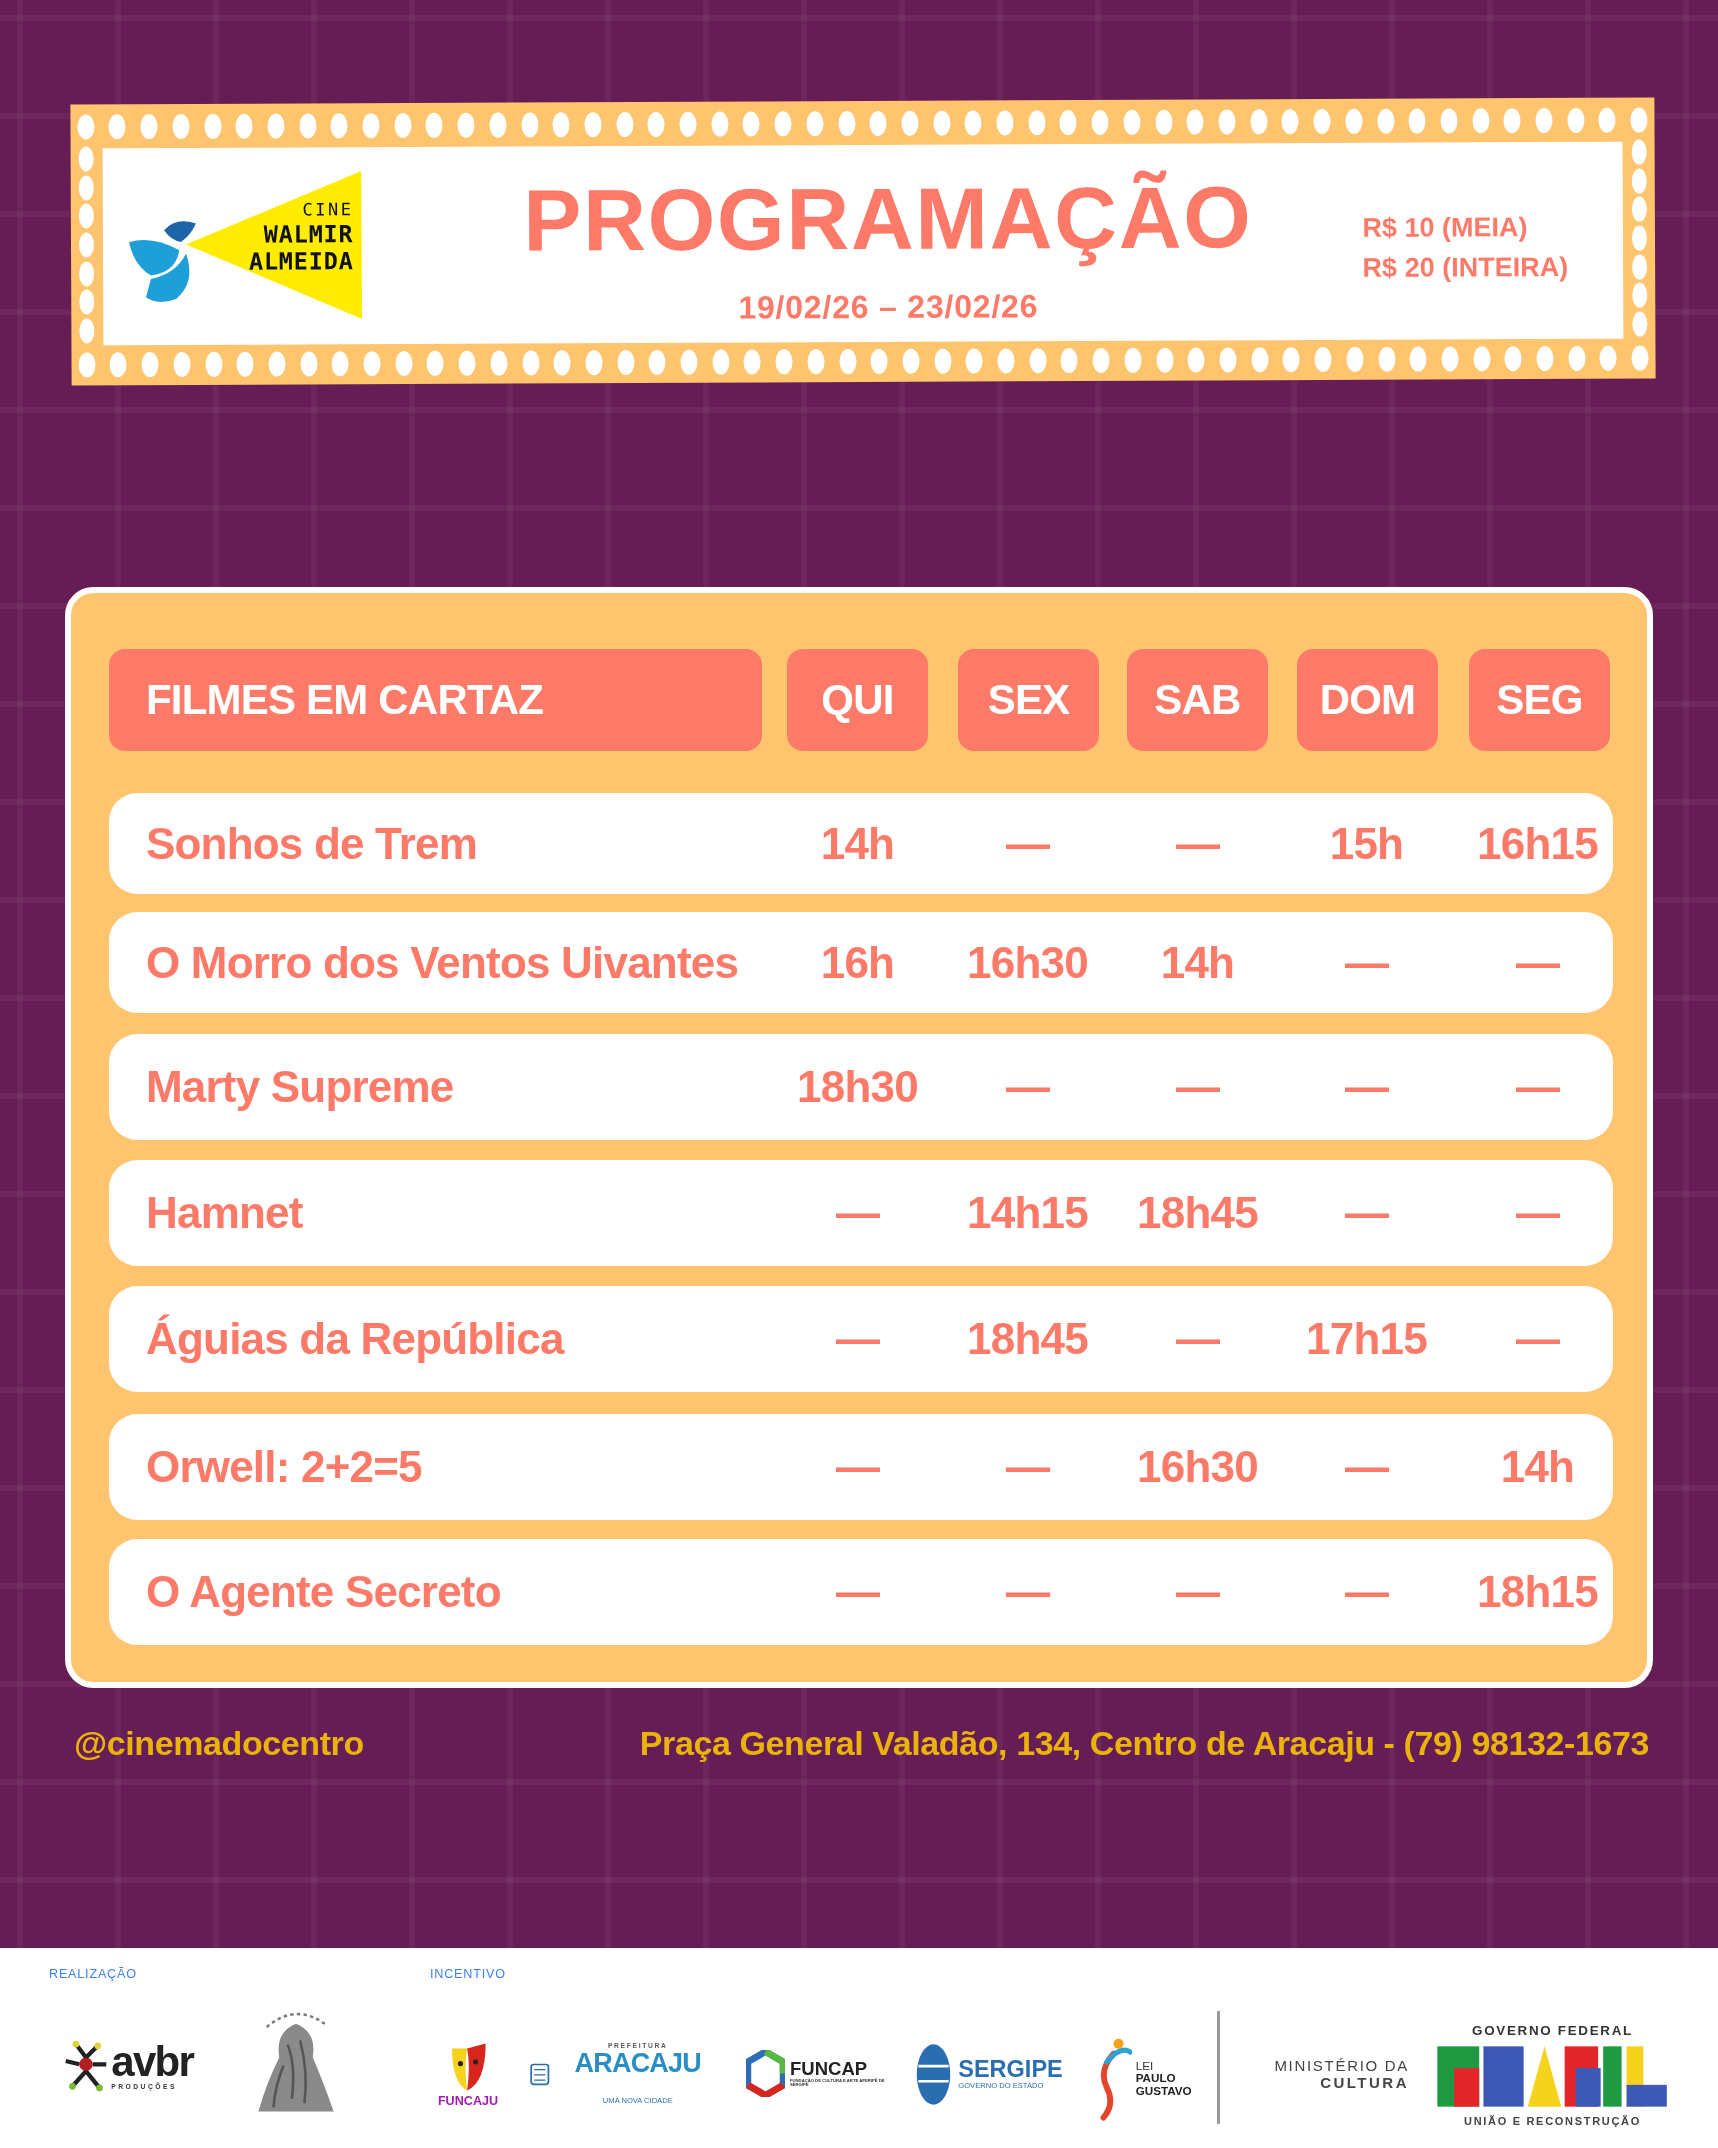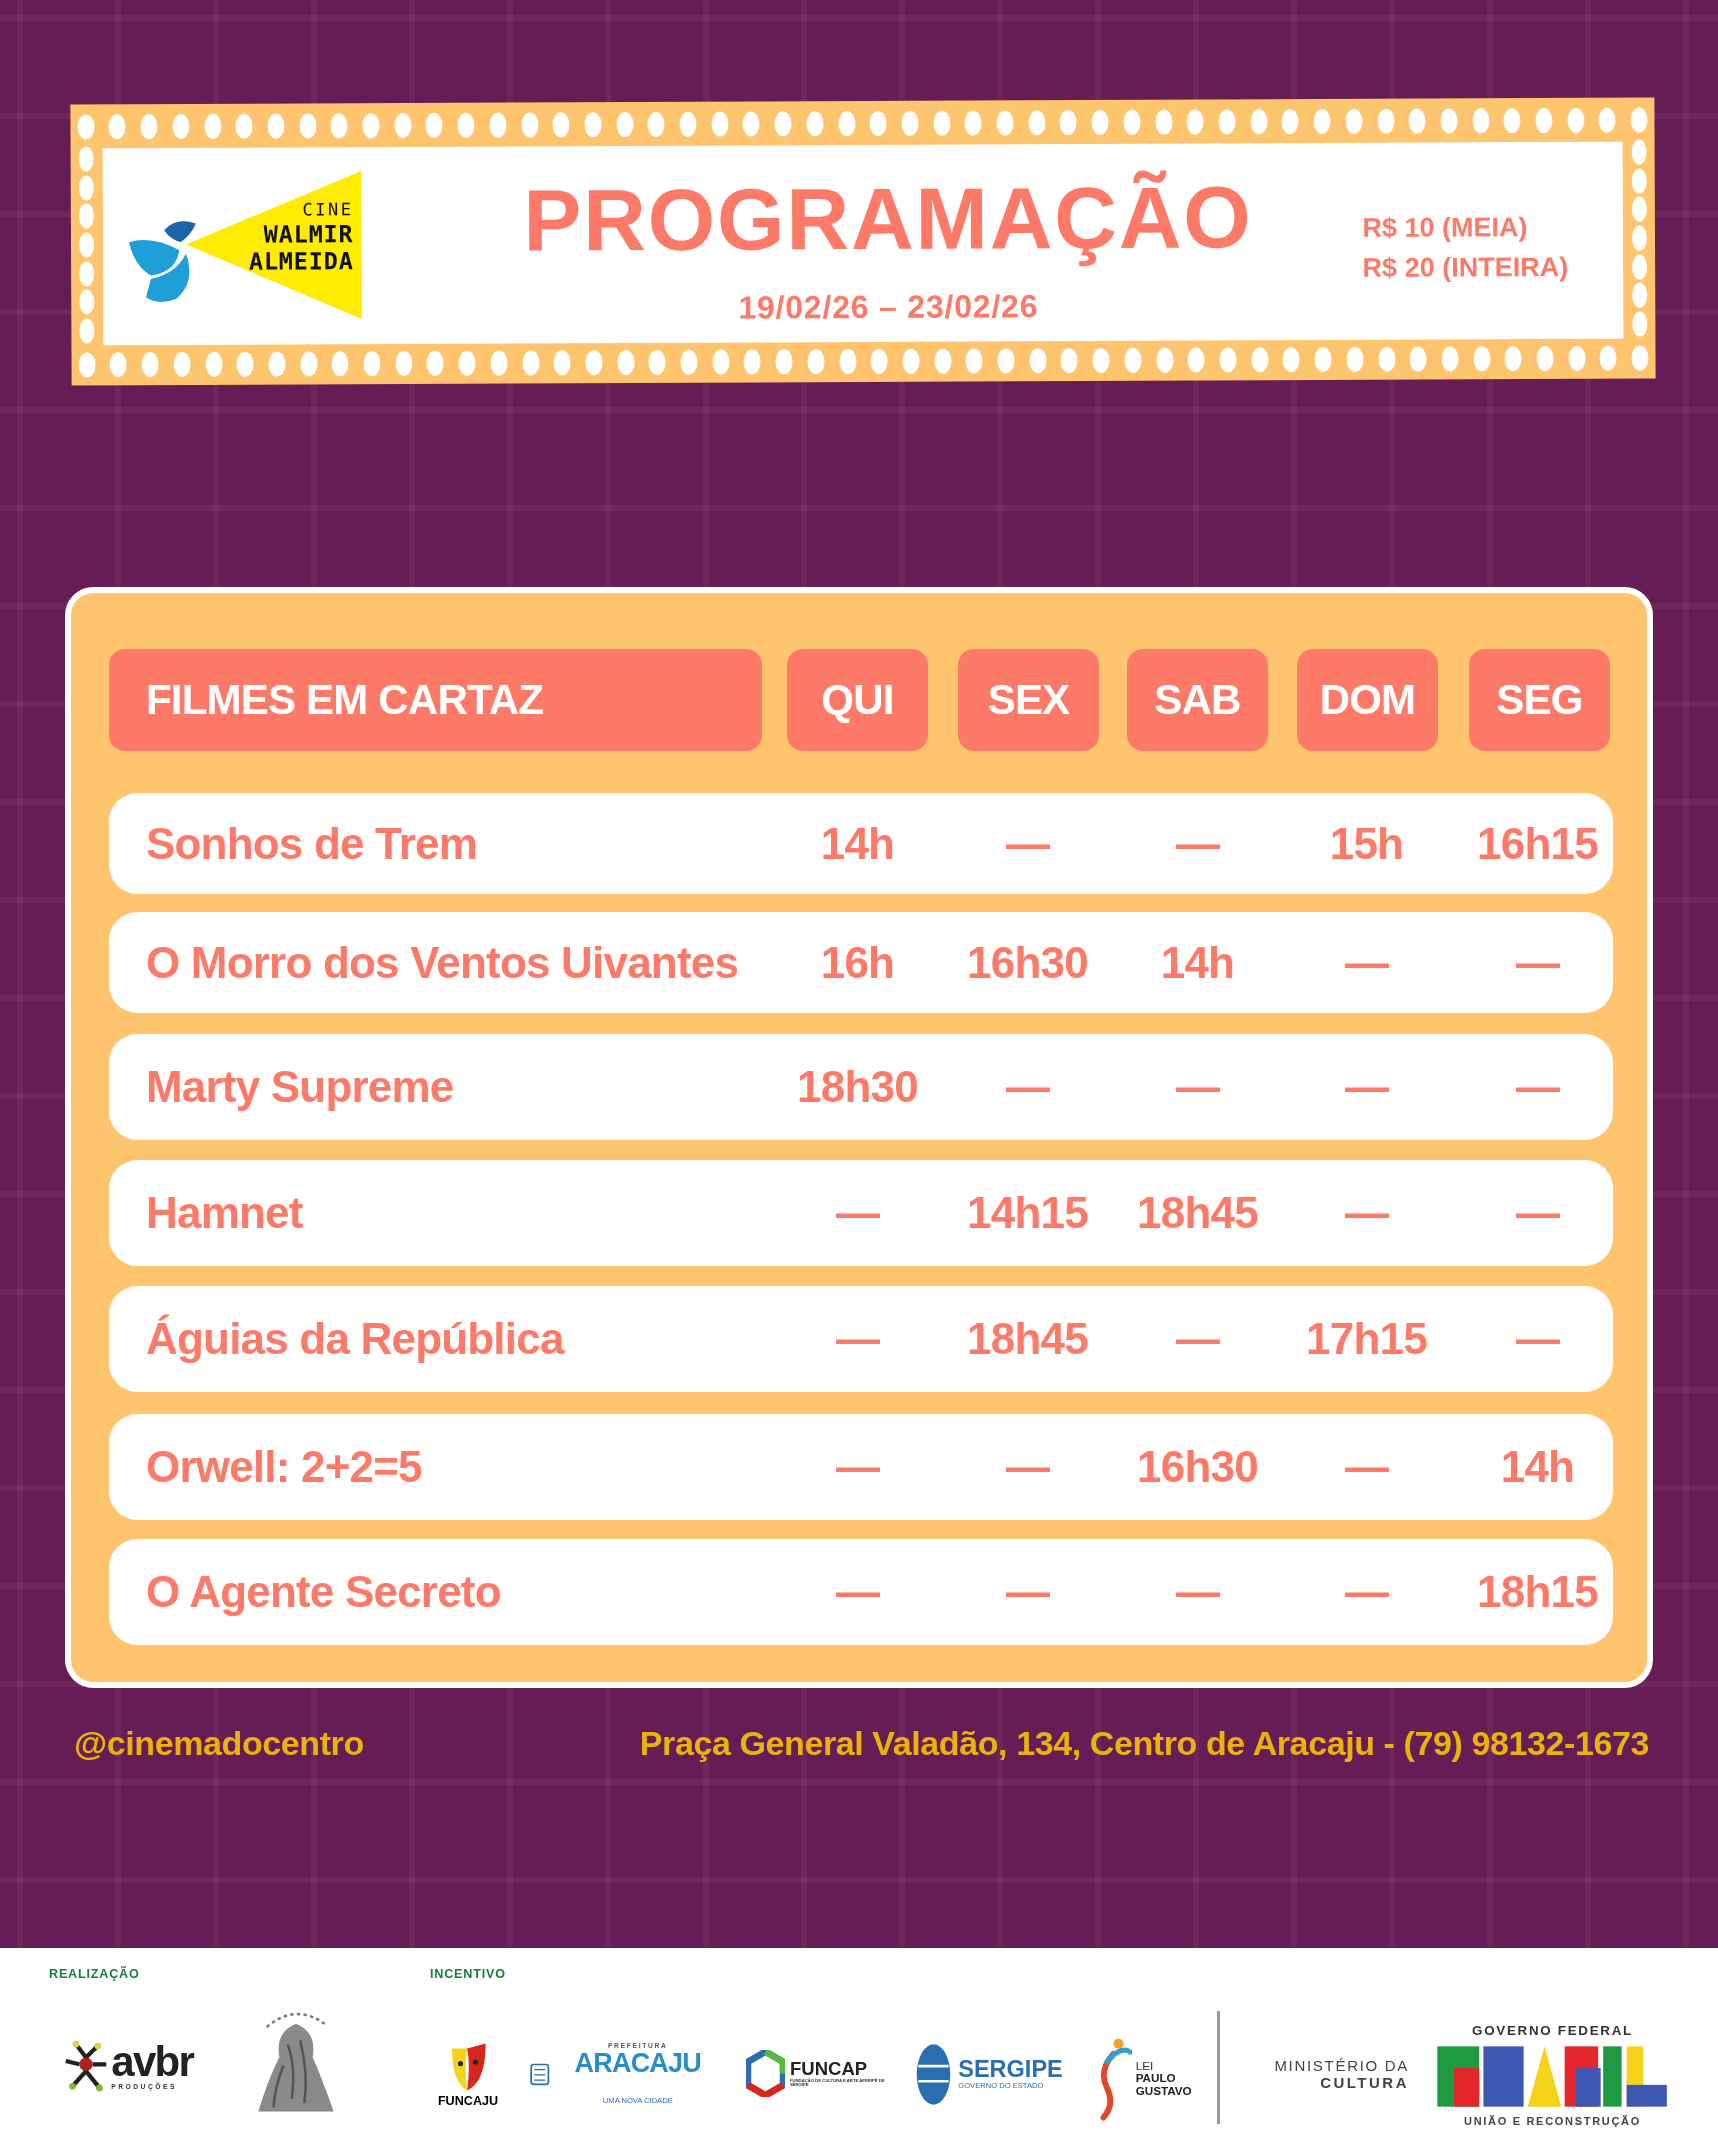--- a/index.html
+++ b/index.html
@@ -104,22 +104,22 @@
   .contact.handle { left: 74px; }
   .contact.address { right: 69px; }
 
   
   .footer {
     position: absolute; left: 0; top: 1948px; width: 1718px; height: 201px;
     background: #ffffff;
   }
   .ftag {
     position: absolute; top: 18.5px;
-    font-family: "Liberation Sans", sans-serif; font-weight: bold;
-    font-size: 12.6px; color: #15803d; letter-spacing: 0.8px;
+    font-family: "Liberation Sans", sans-serif; font-weight: normal;
+    font-size: 12.6px; color: #3b82f6; letter-spacing: 0.8px;
   }
   .sponsor {
     position: absolute; display: flex; align-items: center; justify-content: center;
     font-family: "Liberation Sans", sans-serif; font-weight: bold;
   }
   .divider { position: absolute; left: 1217px; top: 63px; width: 2.5px; height: 113px; background: #999; }
 </style>
 </head>
 <body>
 
@@ -374,21 +374,21 @@
     </svg>
   </div>
 
   <div class="sponsor" style="left:430px; top:80px; width:76px; height:92px; flex-direction:column">
     <svg width="42" height="54" viewBox="0 0 50 64">
       <path d="M6 10 Q6 50 24 60 Q20 30 24 10 Z" fill="#f5d21b"></path>
       <path d="M24 10 Q28 30 24 60 Q46 50 46 4 Z" fill="#d7261e"></path>
       <circle cx="16" cy="28" r="3" fill="#222"></circle>
         <circle cx="34" cy="26" r="3" fill="#222"></circle>
     </svg>
-    <span style="font-size:12.6px; color:#000000">FUNCAJU</span>
+    <span style="font-size:12.6px; color:#a21caf">FUNCAJU</span>
   </div>
 
   <div class="sponsor" style="left:529px; top:88px; width:172px; height:76px; gap:24px">
     <svg width="42" height="50" viewBox="0 0 50 60">
       <rect x="5" y="8" width="40" height="46" rx="6" fill="none" stroke="#2a6eb0" stroke-width="4"></rect>
       <path d="M12 20 H38 M12 32 H38 M12 44 H38" stroke="#2a6eb0" stroke-width="3"></path>
     </svg>
     <div style="display:flex; flex-direction:column; align-items:center; line-height:1">
       <span style="font-size:6.7px; color:#555; letter-spacing:1.7px">PREFEITURA</span>
       <span style="font-size:27px; color:#2a8ec6; letter-spacing:-0.8px">ARACAJU</span>

